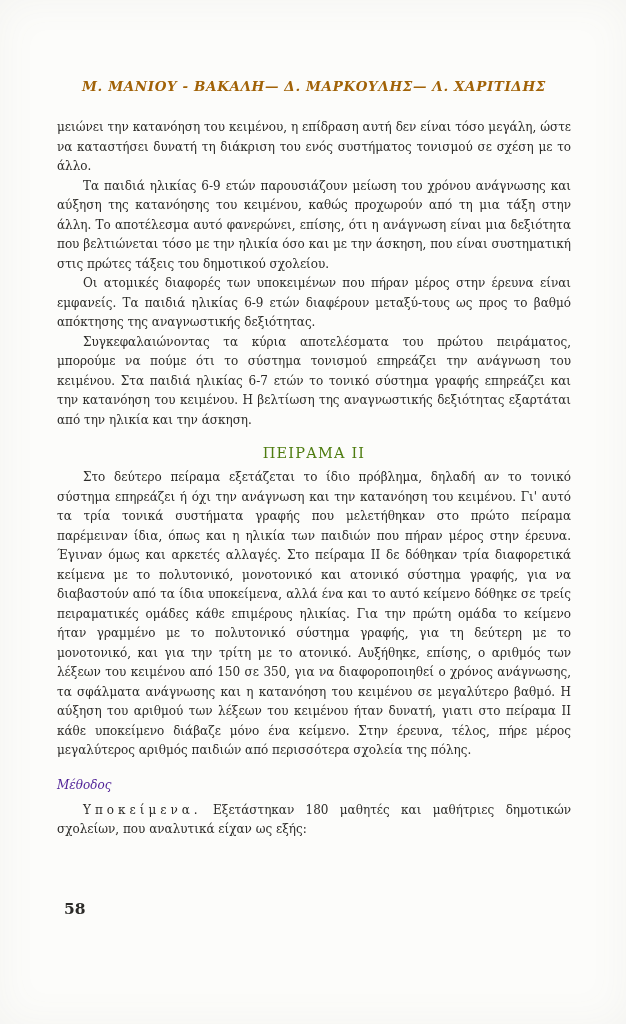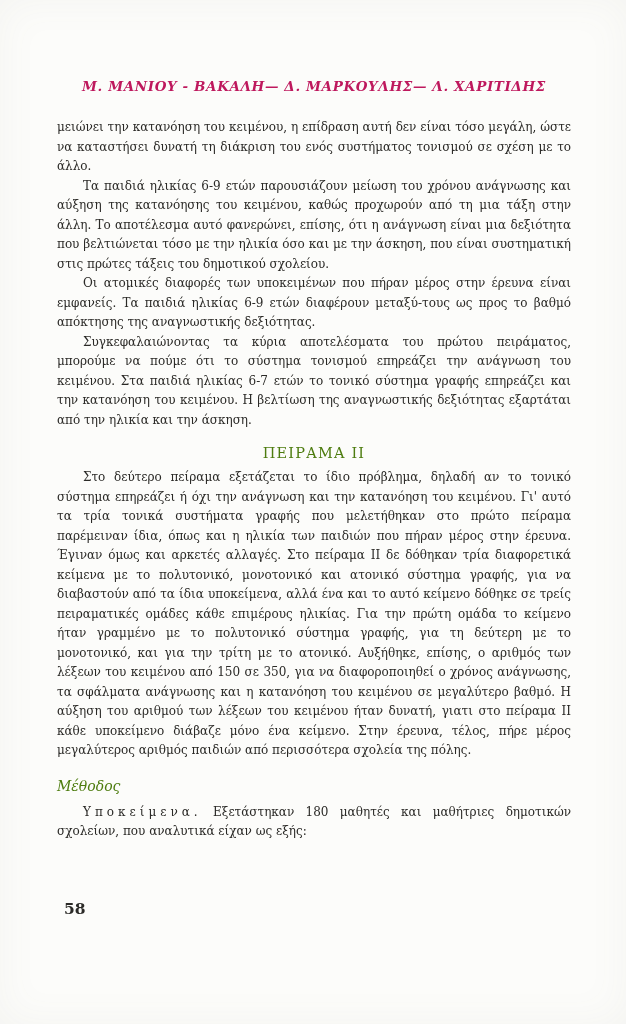--- a/index.html
+++ b/index.html
@@ -23,21 +23,21 @@
     left: 57px;
     top: 78px;
     width: 514px;
   }
   .running-header {
     text-align: center;
     font-style: italic;
     font-weight: bold;
     font-size: 13.5px;
     letter-spacing: 0.6px;
-    color: #be185d;
+    color: #a16207;
     margin: 0 0 24px 0;
     white-space: nowrap;
   }
   p.body-par {
     margin: 0;
     text-align: justify;
     font-size: 12px;
     line-height: 19.5px;
     color: #2b2a27;
   }
@@ -46,23 +46,23 @@
     text-align: center;
     font-size: 14.5px;
     font-weight: normal;
     letter-spacing: 1.2px;
     margin: 15px 0 7px 0;
     color: #4d7c0f;
   }
   .method-heading {
     font-style: italic;
     font-weight: normal;
-    font-size: 14px;
+    font-size: 12px;
     margin: 17px 0 9px 0;
-    color: #4d7c0f;
+    color: #4c1d95;
   }
   .letterspaced {
     letter-spacing: 4px;
   }
   .page-number {
     position: absolute;
     left: 64px;
     top: 899px;
     font-weight: bold;
     font-size: 15.5px;

